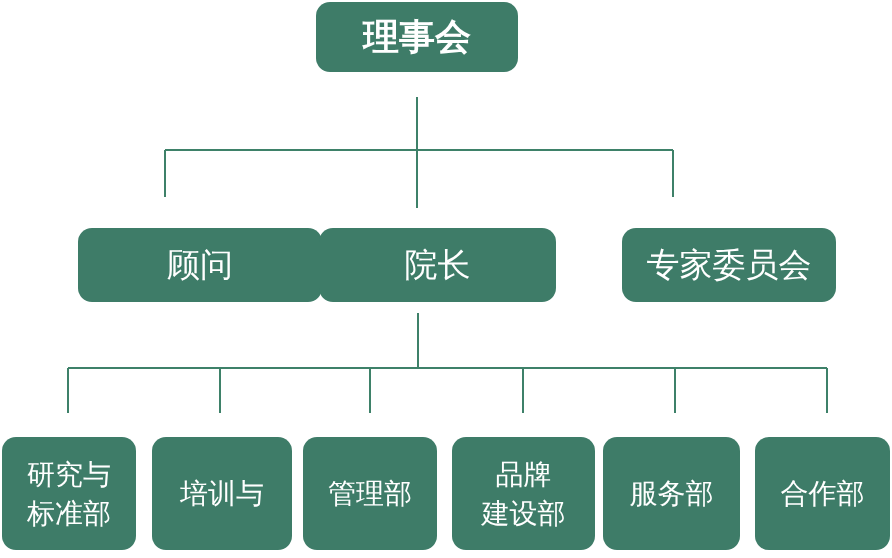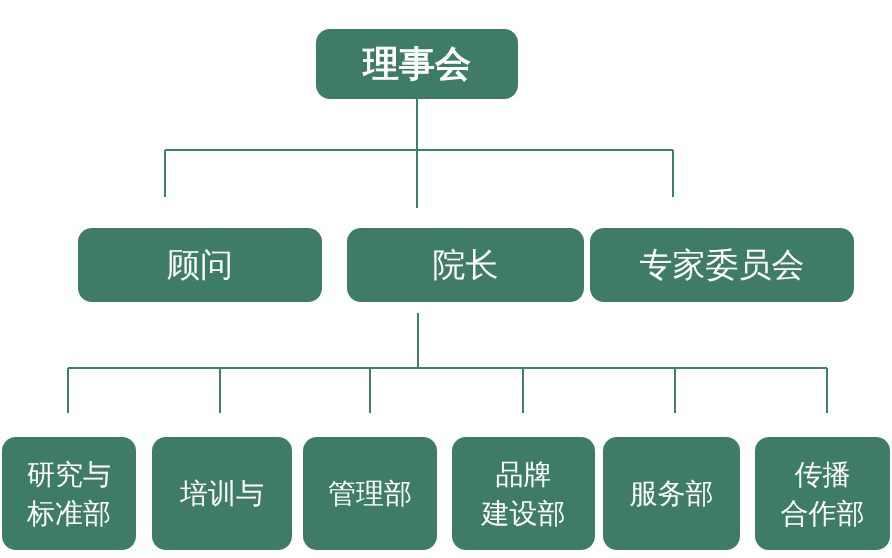--- a/index.html
+++ b/index.html
@@ -29,25 +29,25 @@
     background: var(--box);
     color: var(--text);
     border-radius: 14px;
     display: flex;
     flex-direction: column;
     align-items: center;
     justify-content: center;
     text-align: center;
     box-sizing: border-box;
   }
-  .node--root   { left: 316px; top: 2px;   width: 202px; height: 70px; font-size: 36px; font-weight: bold; margin-top: 27px; }
+  .node--root   { left: 316px; top: 2px;   width: 202px; height: 70px; font-size: 36px; font-weight: bold; }
   .node--mid    { top: 228px; height: 74px; font-size: 33px; margin-left: 37px; }
   .node--advisor { left: 41px;  width: 244px; }
-  .node--dean    { left: 310px; width: 237px; text-align: center; }
-  .node--expert  { left: 553px; width: 264px; }
+  .node--dean    { left: 282px; width: 237px; text-align: center; }
+  .node--expert  { left: 585px; width: 214px; }
   .node--dept   { top: 437px; height: 113px; font-size: 28px; line-height: 39px; text-align: right; }
   .node--dept-0 { left: 2px;   width: 134px; }
   .node--dept-1 { left: 152px; width: 140px; }
   .node--dept-2 { left: 303px; width: 134px; }
   .node--dept-3 { left: 452px; width: 143px; }
   .node--dept-4 { left: 603px; width: 137px; }
   .node--dept-5 { left: 755px; width: 135px; }
 </style>
 </head>
 <body>
@@ -96,17 +96,16 @@
     <span>管理部</span>
   </div>
   <div class="node node--dept node--dept-3">
     <span>品牌</span>
     <span>建设部</span>
   </div>
   <div class="node node--dept node--dept-4">
     <span>服务部</span>
   </div>
   <div class="node node--dept node--dept-5">
-    <span>传播</span>
     <span>合作部</span>
   </div>
 
 </div>
 
 </body></html>

